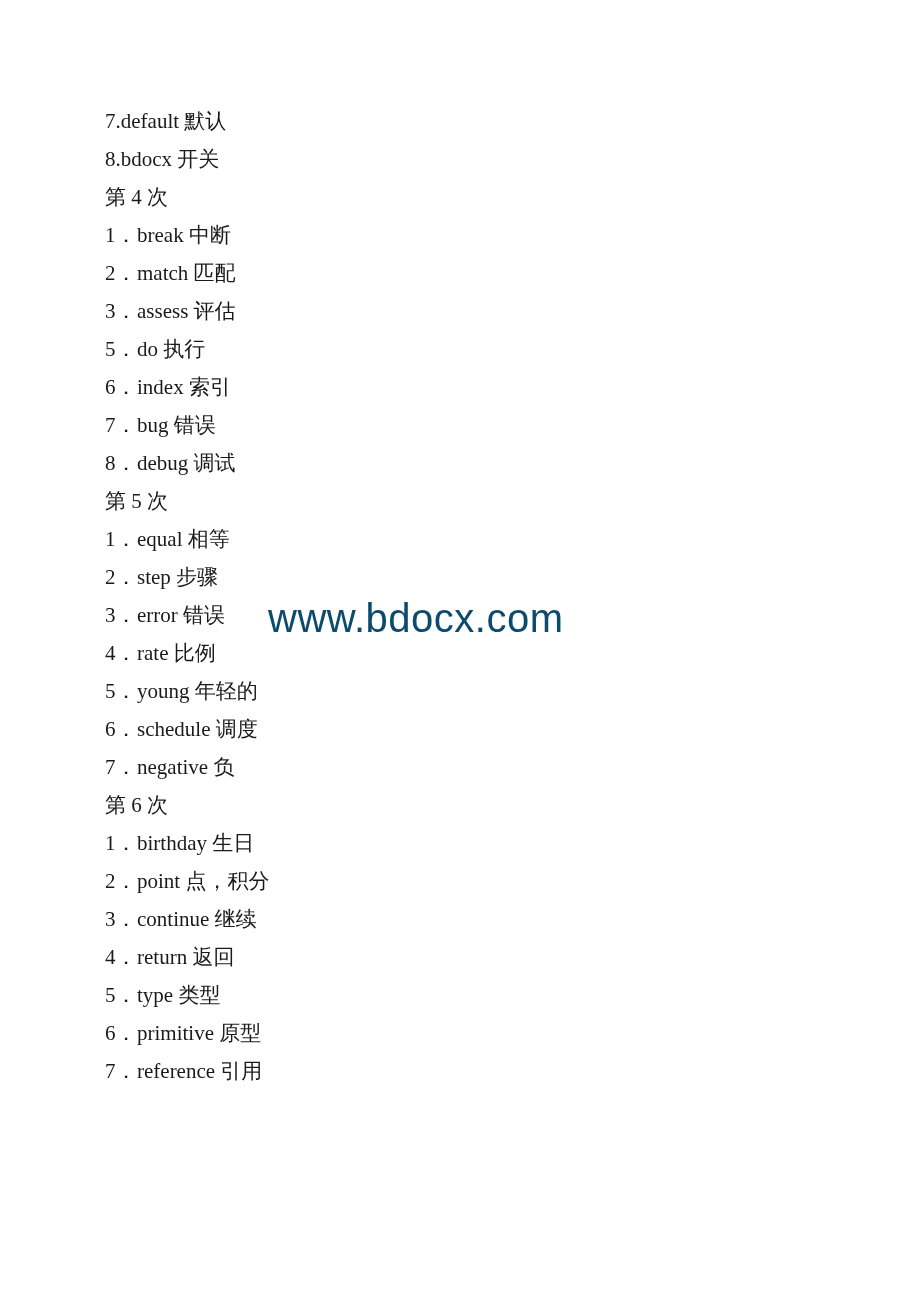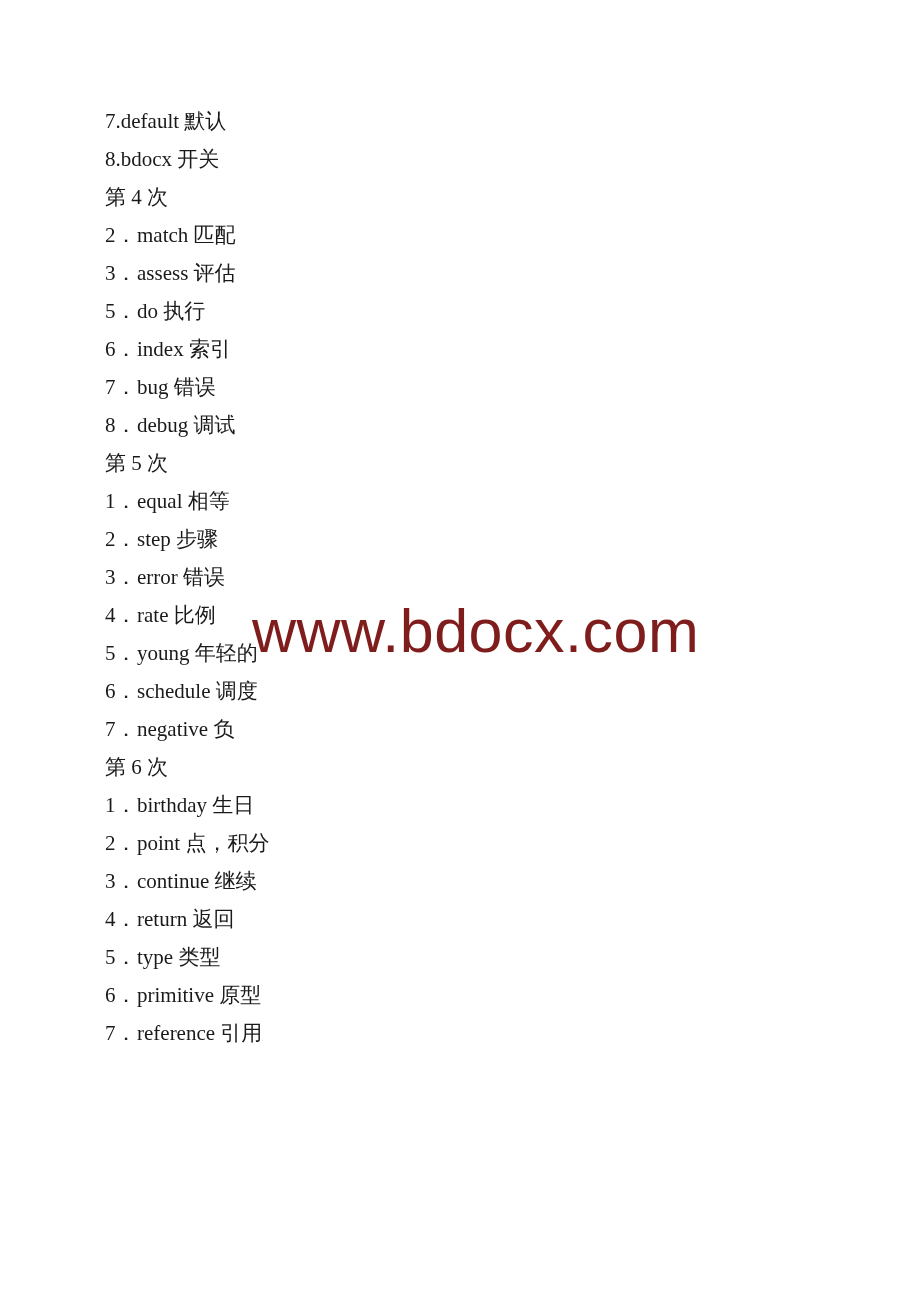--- a/index.html
+++ b/index.html
@@ -12,27 +12,27 @@
     height: 1302px;
     position: relative;
     overflow: hidden;
     font-family: "Liberation Serif", "DejaVu Serif", serif;
     color: #1a1a1a;
   }
 
   
   #watermark {
     position: absolute;
-    left: 252px;
+    left: 268px;
     top: 596px;
     font-family: "Liberation Sans", "DejaVu Sans", sans-serif;
-    font-size: 61px;
+    font-size: 40px;
     font-weight: 400;
     letter-spacing: 0.5px;
-    color: #7f1d1d;
+    color: #0c4a6e;
     white-space: nowrap;
     user-select: none;
     z-index: 0;
   }
 
   
   #page {
     position: absolute;
     left: 0;
     top: 0;
@@ -76,20 +76,21 @@
 </style>
 </head>
 <body>
 
 <div id="watermark">www.bdocx.com</div>
 
 <div id="page" style="padding-top: 102px;">
     <div class="doc-line line-compact"><span class="num">7.</span><span class="term">default</span> <span class="gloss">默认</span></div>
     <div class="doc-line line-compact"><span class="num">8.</span><span class="term">bdocx</span> <span class="gloss">开关</span></div>
     <div class="doc-line line-heading"><span class="heading">第 4 次</span></div>
+    <div class="doc-line line-item"><span class="num">1．</span><span class="term">break</span> <span class="gloss">中断</span></div>
     <div class="doc-line line-item"><span class="num">2．</span><span class="term">match</span> <span class="gloss">匹配</span></div>
     <div class="doc-line line-item"><span class="num">3．</span><span class="term">assess</span> <span class="gloss">评估</span></div>
     <div class="doc-line line-item"><span class="num">5．</span><span class="term">do</span> <span class="gloss">执行</span></div>
     <div class="doc-line line-item"><span class="num">6．</span><span class="term">index</span> <span class="gloss">索引</span></div>
     <div class="doc-line line-item"><span class="num">7．</span><span class="term">bug</span> <span class="gloss">错误</span></div>
     <div class="doc-line line-item"><span class="num">8．</span><span class="term">debug</span> <span class="gloss">调试</span></div>
     <div class="doc-line line-heading"><span class="heading">第 5 次</span></div>
     <div class="doc-line line-item"><span class="num">1．</span><span class="term">equal</span> <span class="gloss">相等</span></div>
     <div class="doc-line line-item"><span class="num">2．</span><span class="term">step</span> <span class="gloss">步骤</span></div>
     <div class="doc-line line-item"><span class="num">3．</span><span class="term">error</span> <span class="gloss">错误</span></div>

